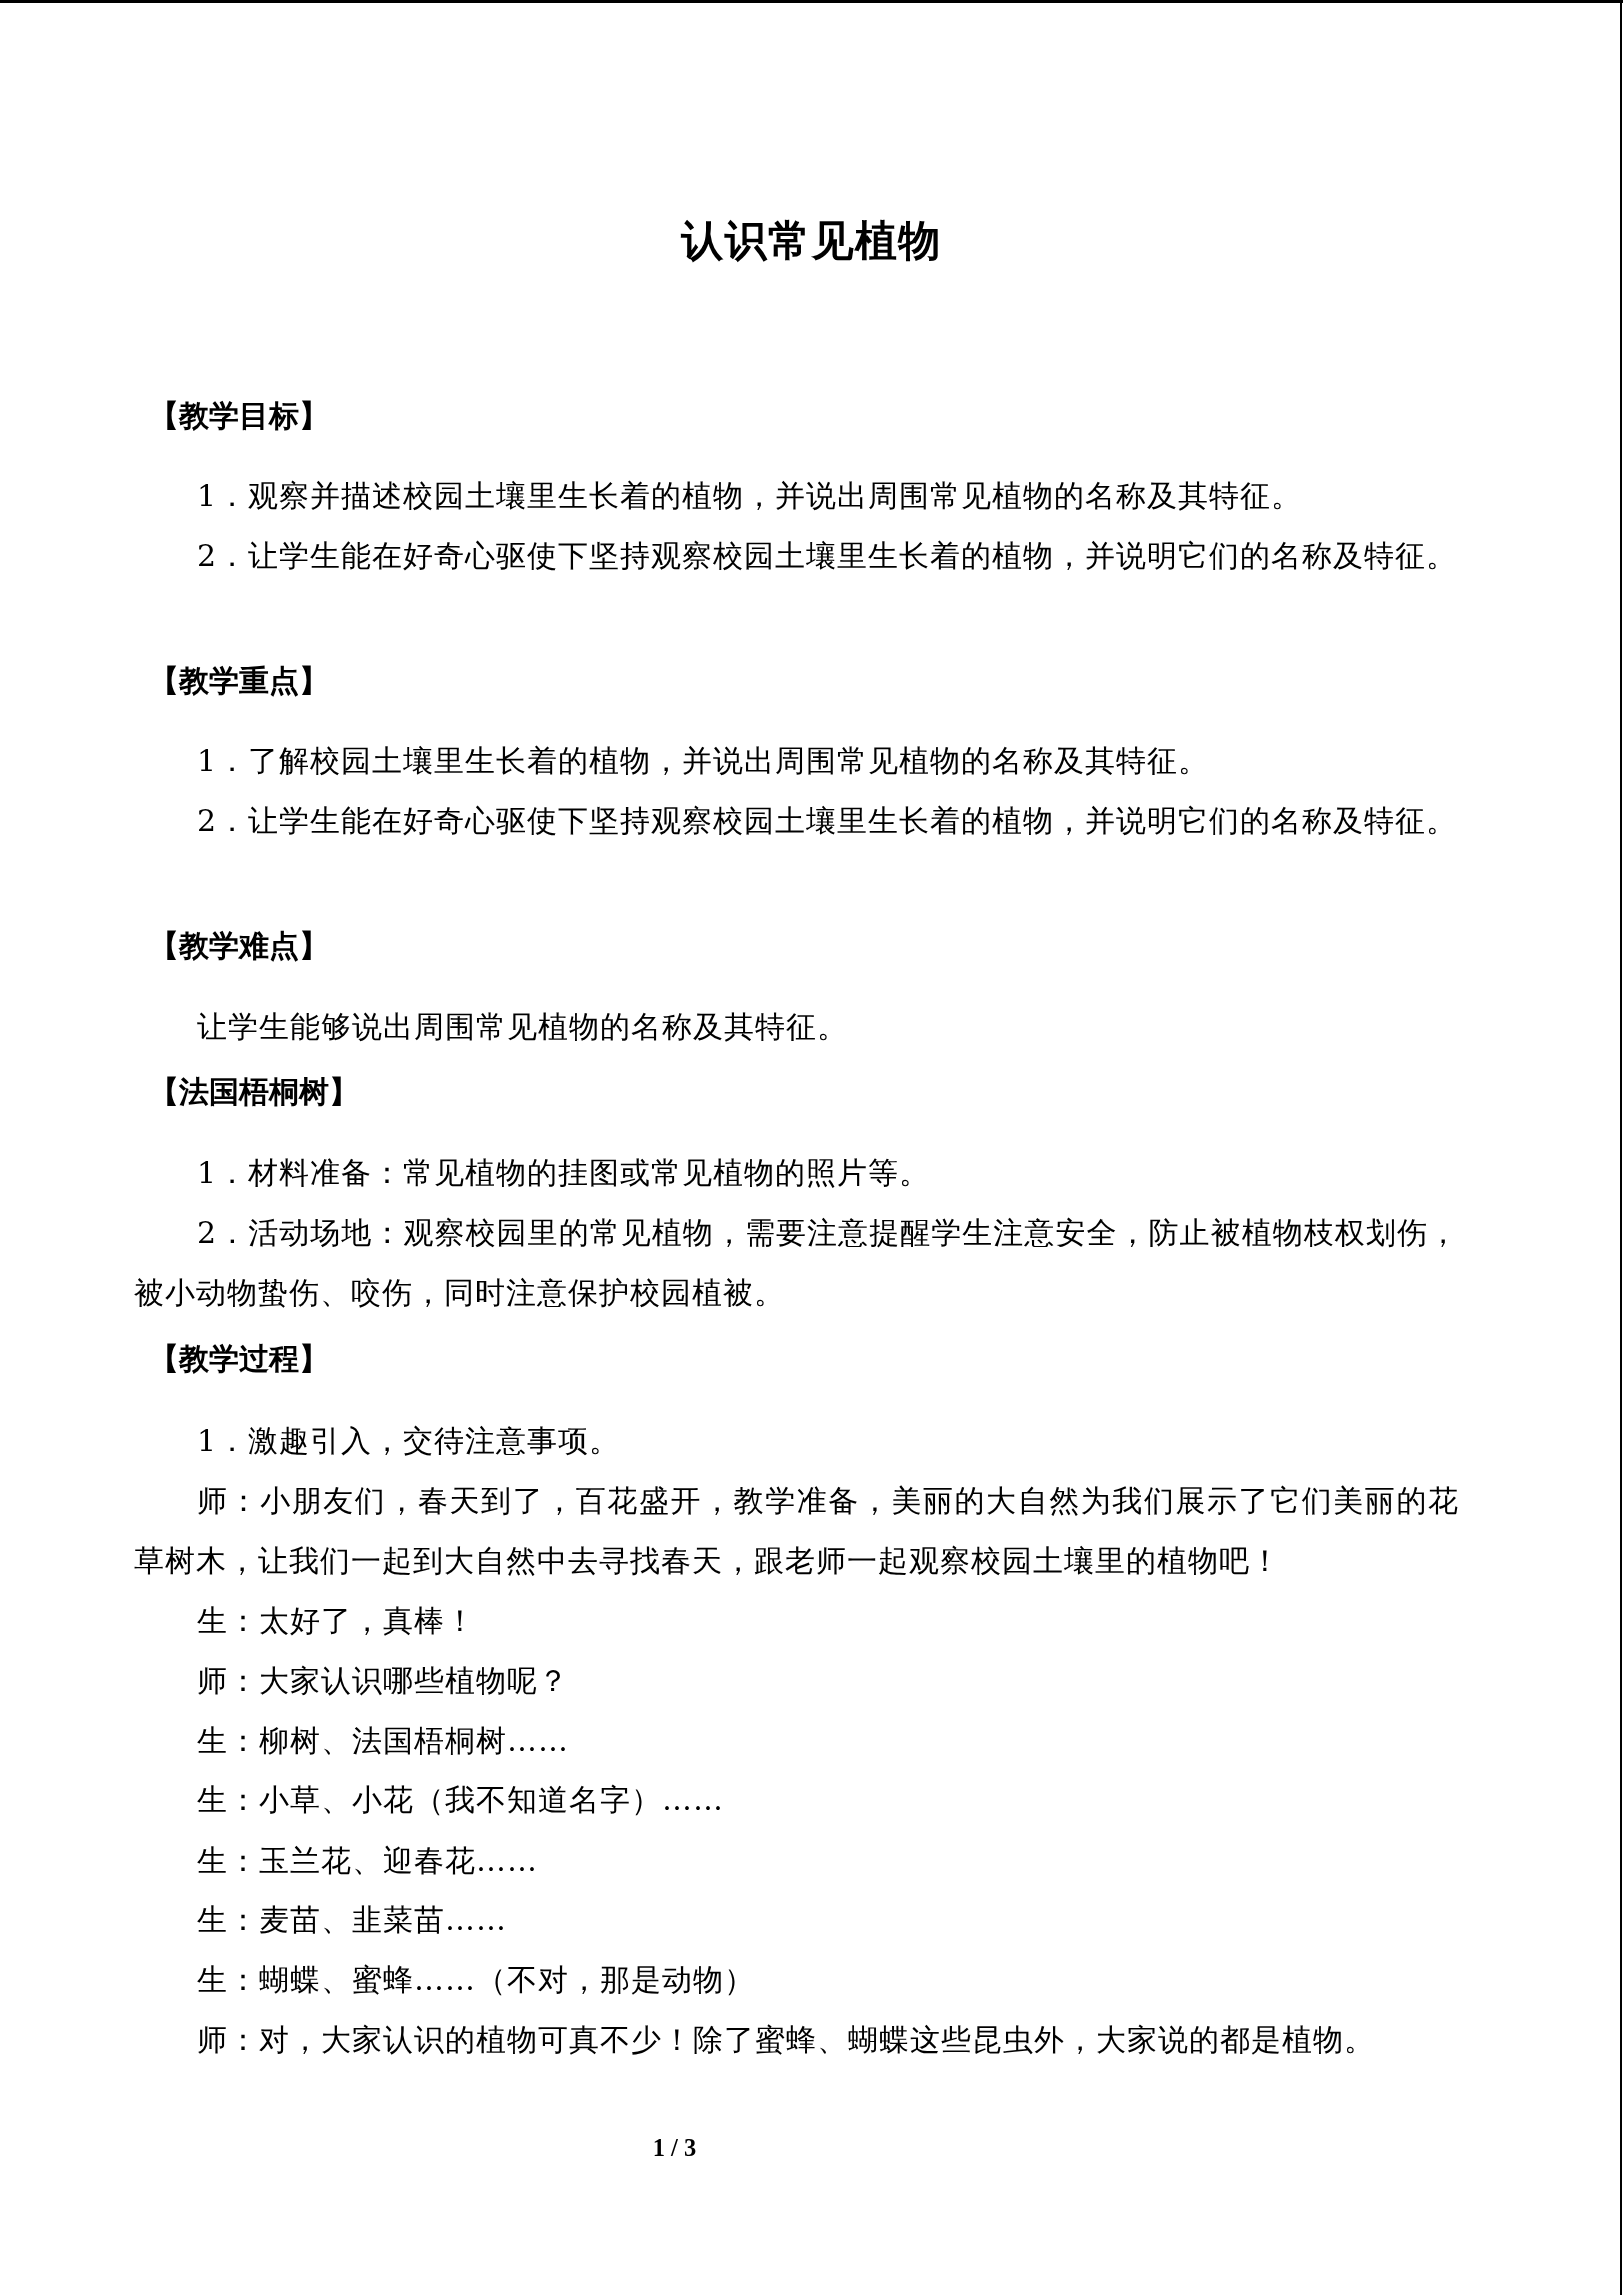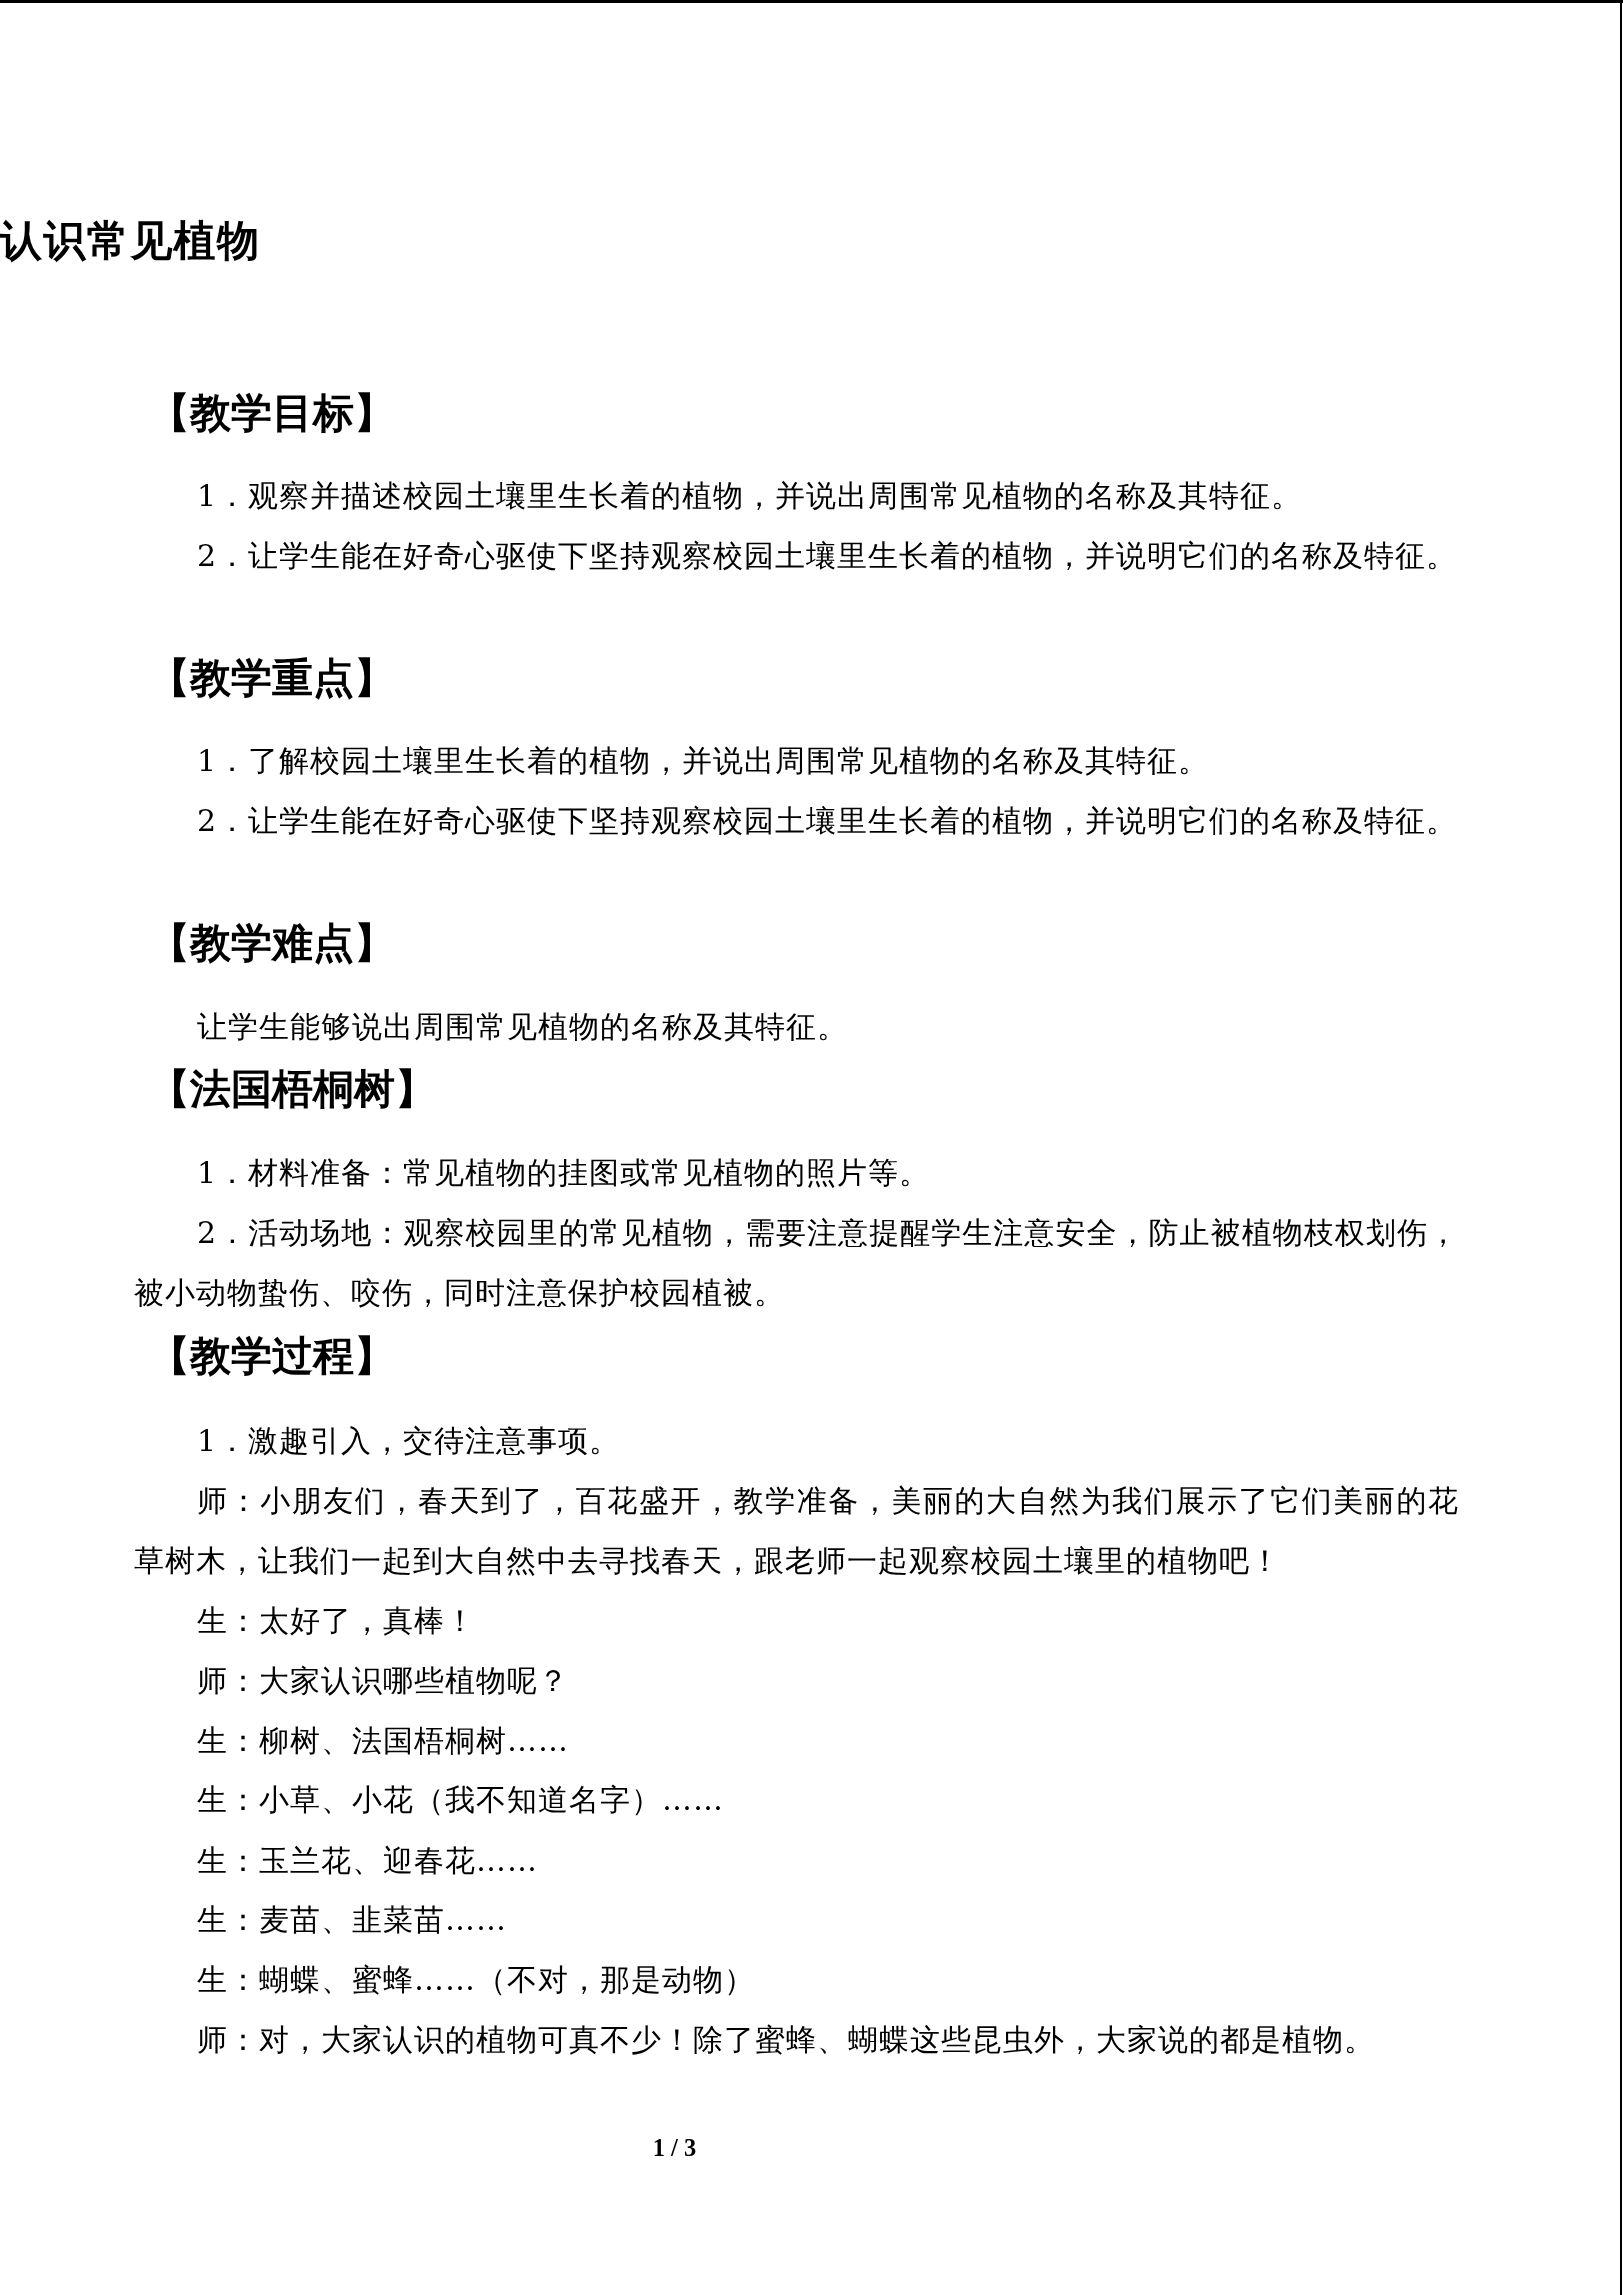--- a/index.html
+++ b/index.html
@@ -5,27 +5,27 @@
     html, body { margin: 0; padding: 0; background: #ffffff; }
     body {
       width: 1623px; height: 2295px; position: relative; overflow: hidden;
       font-family: "DejaVu Serif", "Liberation Serif", serif;
       color: #000;
     }
     .top-border { position: absolute; left: 0; top: 0; width: 1623px; height: 2.7px; background: #000; }
     .right-border { position: absolute; right: 0.7px; top: 0; width: 2px; height: 2295px; background: #000; }
     .title {
       position: absolute; left: 0; width: 1623px; top: 213px;
-      text-align: left; font-size: 42px; font-weight: bold; line-height: 55px;
+      text-align: center; font-size: 42px; font-weight: bold; line-height: 55px;
       font-family: "DejaVu Sans", "Liberation Sans", sans-serif;
       letter-spacing: 1.4px;
     }
     .heading {
-      position: absolute; left: 149px; font-size: 41px; font-weight: bold; line-height: 48px;
-      font-family: Liberation Mono, monospace;
+      position: absolute; left: 149px; font-size: 30px; font-weight: bold; line-height: 48px;
+      font-family: Liberation Serif, serif;
     }
     .para {
       position: absolute; left: 134px; width: 1325px;
       font-size: 30px; line-height: 60px; text-indent: 63px;
       letter-spacing: 1px; text-align: justify;
     }
     .page-number {
       position: absolute; left: 0; width: 1349px; top: 2131px; text-align: center;
       font-family: "Liberation Serif", serif; font-weight: bold; font-size: 24.5px; line-height: 34px;
     }

